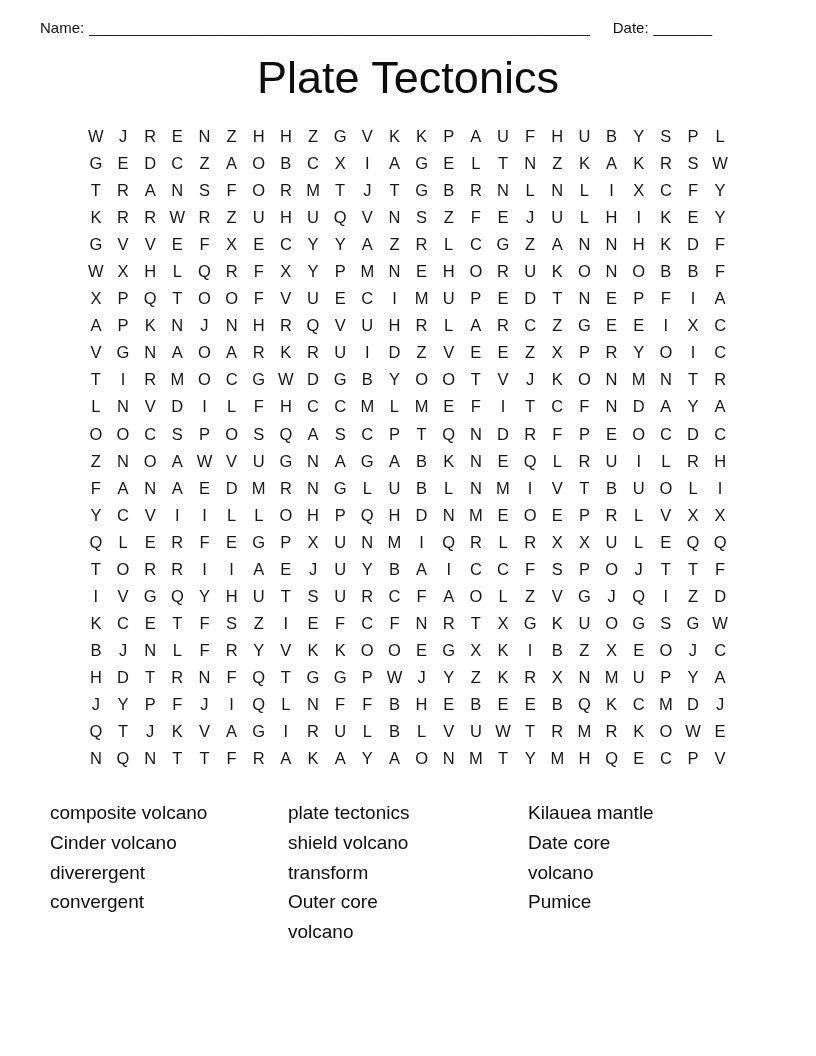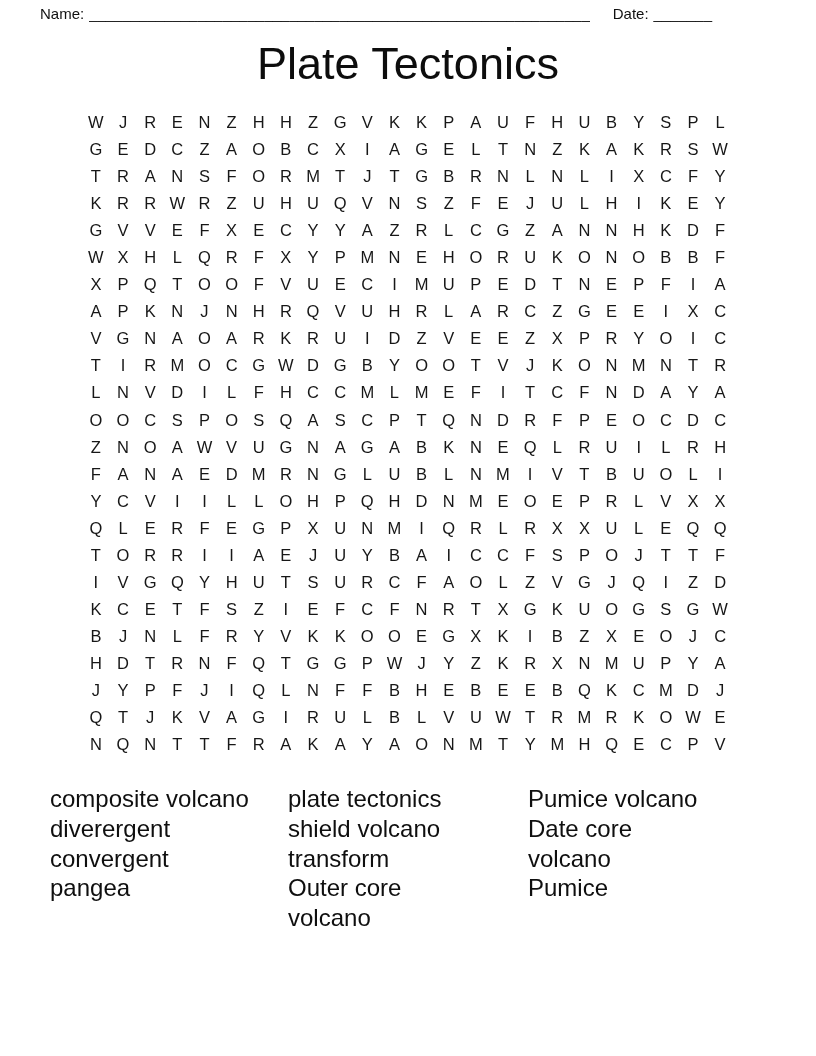--- a/index.html
+++ b/index.html
@@ -10,21 +10,21 @@
     color: #000000;
     overflow: hidden;
   }
   .page { width: 816px; height: 1056px; position: relative; }
 
   
   .header {
     display: flex;
     justify-content: space-between;
     align-items: baseline;
-    padding: 5px 104px 0 40px;
+    padding: 19px 104px 0 40px;
     font-size: 15px;
     color: #111;
     white-space: nowrap;
   }
   .header .label { margin-right: 5px; }
   .blank { letter-spacing: 0; color: #111; }
 
   
   .title {
     text-align: center;
@@ -50,21 +50,21 @@
     justify-content: center;
     font-size: 16.5px;
     color: #171717;
   }
 
   
   .word-list {
     display: flex;
     margin-top: 26px;
     padding-left: 50px;
-    font-size: 24px;
+    font-size: 19px;
     color: #0f0f0f;
   }
   .word-col { display: flex; flex-direction: column; }
   .word-col-1 { width: 238px; }
   .word-col-2 { width: 240px; }
   .word-col-3 { width: auto; }
   .word-item { line-height: 29.7px; white-space: nowrap; }
 </style>
 </head>
 <body>
@@ -657,32 +657,32 @@
       <div class="cell">Q</div>
       <div class="cell">E</div>
       <div class="cell">C</div>
       <div class="cell">P</div>
       <div class="cell">V</div>
     </div>
 
   <div class="word-list" id="word-list">
     <div class="word-col word-col-1">
         <div class="word-item">composite volcano</div>
+        <div class="word-item">Cinder volcano</div>
         <div class="word-item">diverergent</div>
         <div class="word-item">convergent</div>
-        <div class="word-item">pangea</div>
       </div>
     <div class="word-col word-col-2">
         <div class="word-item">plate tectonics</div>
         <div class="word-item">shield volcano</div>
         <div class="word-item">transform</div>
         <div class="word-item">Outer core</div>
         <div class="word-item">volcano</div>
       </div>
     <div class="word-col word-col-3">
-        <div class="word-item">Pumice volcano</div>
+        <div class="word-item">Kilauea mantle</div>
         <div class="word-item">Date core</div>
         <div class="word-item">volcano</div>
         <div class="word-item">Pumice</div>
       </div>
   </div>
 
 </div>
 
 </body></html>

